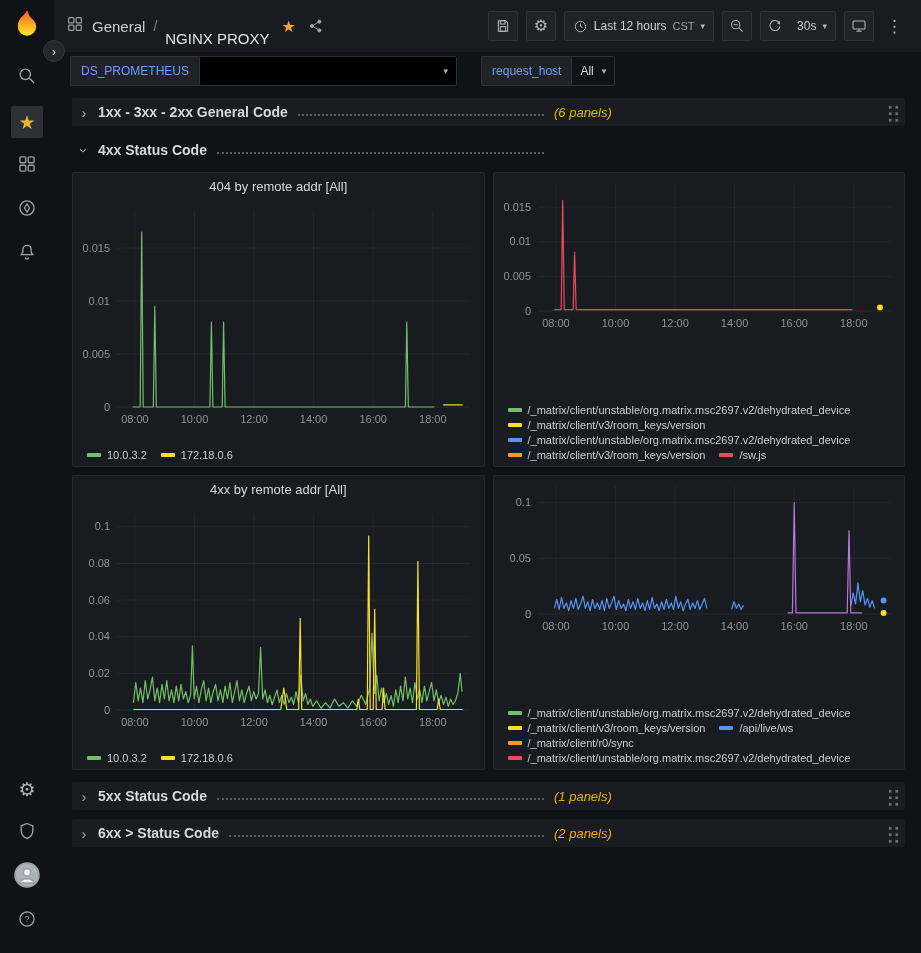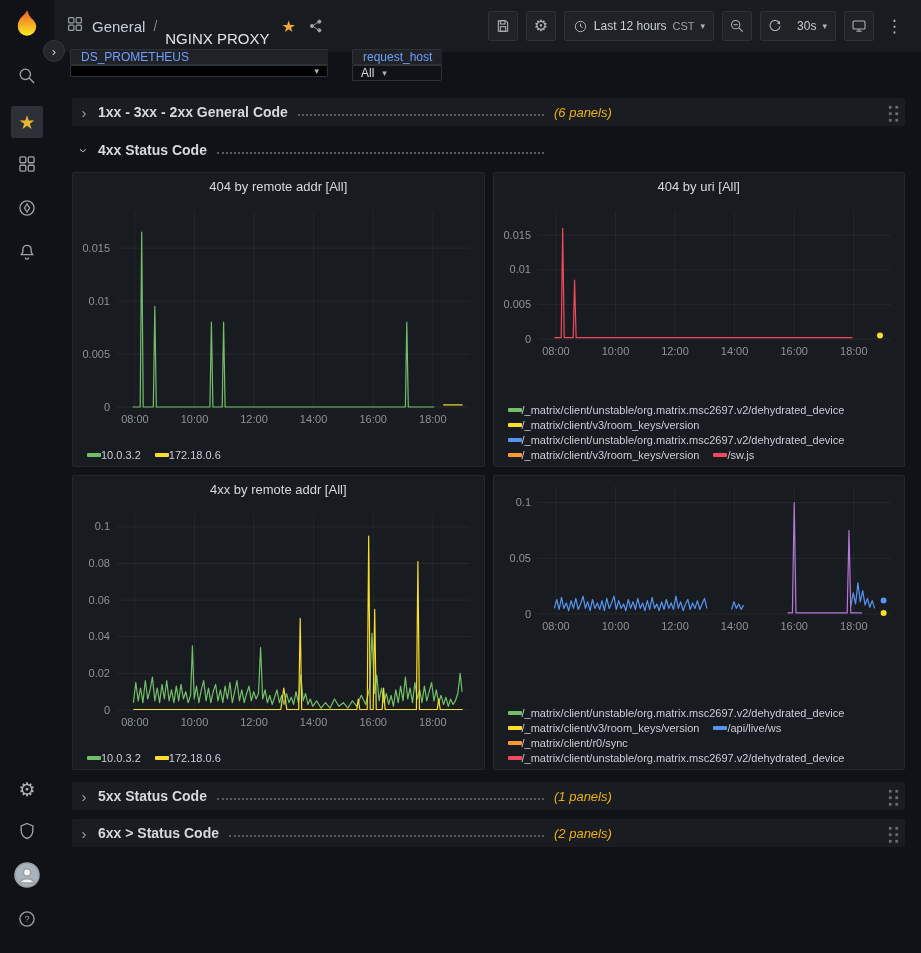--- a/index.html
+++ b/index.html
@@ -65,21 +65,21 @@
   .split-r { border-radius:0 2px 2px 0; margin-left:-9px; border-left:none; }
   .tz { color:#9aa0a7; font-size:11px; }
   .kebab { font-size:17px; color:#aeb4bb; padding:0 4px; cursor:pointer; }
   .glyph-gear { font-size:16px; color:#aeb4bb; line-height:1; }
 
   
   .submenu {
     height:38px; flex:0 0 38px; display:flex; align-items:center;
     gap:24px; padding:0 16px; background:#111217;
   }
-  .var-group { display:flex; align-items:stretch; height:44px;flex-direction:column; }
+  .var-group { display:flex; align-items:stretch; height:30px; }
   .var-label {
     background:#202226; color:#6e9fff; font-size:12px; font-weight:500;
     display:flex; align-items:center; padding:0 10px;
     border:1px solid #2c3235; border-right:none; border-radius:2px 0 0 2px; cursor:pointer;
   }
   .var-value {
     background:#111217; border:1px solid #2c3235; border-radius:0 2px 2px 0;
     display:flex; align-items:center; gap:8px; padding:0 8px;
     color:#d8d9da; font-size:12px; cursor:pointer;
   }
@@ -117,21 +117,21 @@
   .panel-title {
     height:28px; line-height:28px; flex:0 0 28px; text-align:center;
     font-size:13px; font-weight:500; color:#d8d9da; cursor:pointer; white-space:nowrap;
   }
   .chart { flex:0 0 auto; }
   svg text.axis { fill:#8e939a; font-size:11px; font-family:"Liberation Sans", sans-serif; }
   .legend {
     margin-top:auto; padding:2px 10px 5px 14px; display:flex; flex-wrap:wrap;
     column-gap:14px; row-gap:3px; overflow:hidden; font-size:11px; color:#ccccdc;
   }
-  .legend-item { display:inline-flex; align-items:center; white-space:nowrap; cursor:pointer; }
+  .legend-item { display:inline-flex; align-items:center; gap:6px; white-space:nowrap; cursor:pointer; }
   .legend-swatch { width:14px; height:4px; border-radius:1px; flex:0 0 14px; }
 </style>
 </head>
 <body>
 
 <div class="app">
 
   <aside class="sidebar">
     <div class="side-logo">
       <svg viewBox="0 0 24 24" width="34" height="34">
@@ -374,21 +374,20 @@
                 <span>10.0.3.2</span>
               </span>
               <span class="legend-item">
                 <span class="legend-swatch" style="background: rgb(250, 222, 42);"></span>
                 <span>172.18.0.6</span>
               </span>
             </div>
         </div>
 
         <div class="panel">
-          <div class="panel-title">404 by uri [All]</div>
           <div class="chart"><svg width="411" height="160" xmlns="http://www.w3.org/2000/svg">
                 <line x1="44" x2="397" y1="138.0" y2="138.0" stroke="rgba(204,204,220,0.07)"></line>
                 <text class="axis" x="37" y="141.5" text-anchor="end">0</text>
                 <line x1="44" x2="397" y1="103.4" y2="103.4" stroke="rgba(204,204,220,0.07)"></line>
                 <text class="axis" x="37" y="106.9" text-anchor="end">0.005</text>
                 <line x1="44" x2="397" y1="68.8" y2="68.8" stroke="rgba(204,204,220,0.07)"></line>
                 <text class="axis" x="37" y="72.3" text-anchor="end">0.01</text>
                 <line x1="44" x2="397" y1="34.2" y2="34.2" stroke="rgba(204,204,220,0.07)"></line>
                 <text class="axis" x="37" y="37.7" text-anchor="end">0.015</text>
                 <line y1="10" y2="138" x1="61.9" x2="61.9" stroke="rgba(204,204,220,0.06)"></line>

